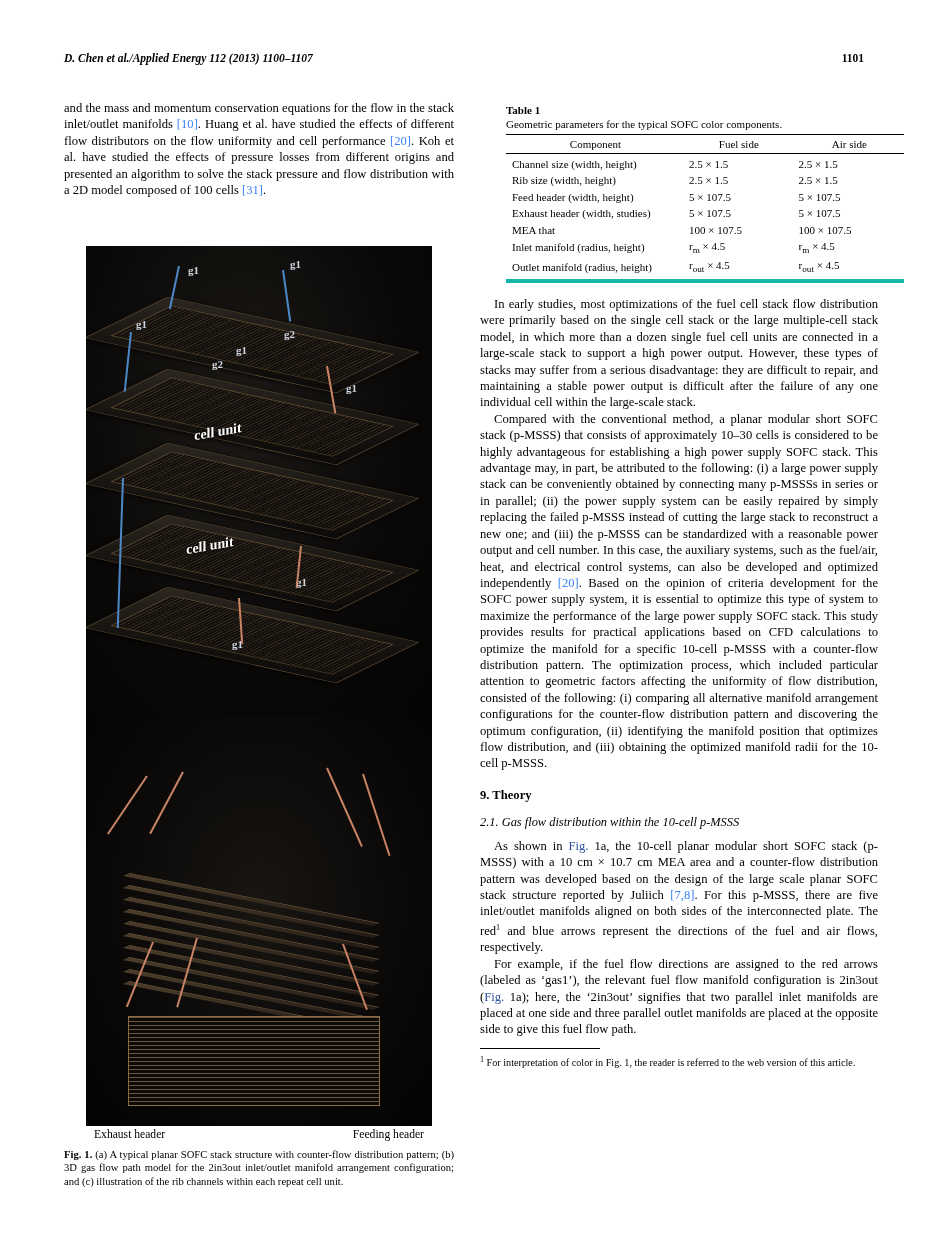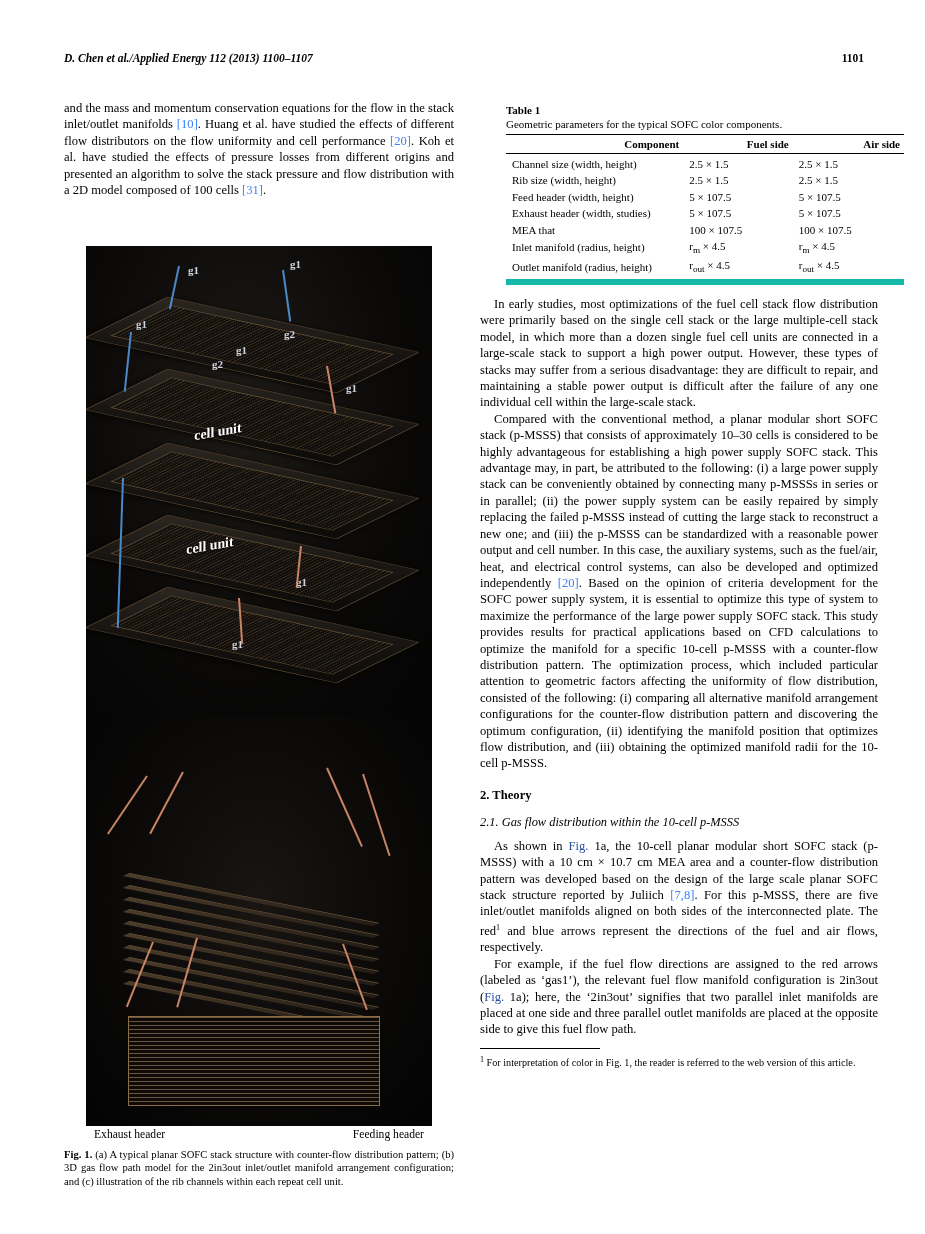--- a/index.html
+++ b/index.html
@@ -201,31 +201,31 @@
   .tbl-sub {
     font-size: 11px;
     margin-bottom: 4px;
   }
   table.geom {
     border-collapse: collapse;
     width: 398px;
     font-size: 11px;
   }
   table.geom th {
-    text-align: right;
-    font-weight: bold;
+    text-align: center;
+    font-weight: normal;
     padding: 3px 4px 3px 6px;
     border-top: 1px solid #000;
     border-bottom: 1px solid #000;
   }
   table.geom td {
     padding: 2.2px 4px 2.2px 6px;
   }
   table.geom tbody tr:first-child td { padding-top: 4px; }
-  table.geom tbody tr:last-child td { border-bottom: 6px solid #14b8a6; padding-bottom: 4px;}
+  table.geom tbody tr:last-child td { border-bottom: 4px solid #14b8a6; padding-bottom: 4px;}
   .c1 { width: 180px; }
   .c2 { width: 108px; }
   .c3 { width: 110px; }
 
   h3.sect {
     font-size: 12.6px;
     font-weight: bold;
     margin: 16px 0 8px 0;
   }
   h4.sub {
@@ -389,21 +389,21 @@
       </tbody>
     </table>
   </div>
 
   <div class="col-right" style="top:296px;">
     <p class="body indent">In early studies, most optimizations of the fuel cell stack flow distribution were primarily based on the single cell stack or the large multiple-cell stack model, in which more than a dozen single fuel cell units are connected in a large-scale stack to support a high power output. However, these types of stacks may suffer from a serious disadvantage: they are difficult to repair, and maintaining a stable power output is difficult after the failure of any one individual cell within the large-scale stack.</p>
     <p class="body indent">
       Compared with the conventional method, a planar modular short SOFC stack (p-MSSS) that consists of approximately 10–30 cells is considered to be highly advantageous for establishing a high power supply SOFC stack. This advantage may, in part, be attributed to the following: (i) a large power supply stack can be conveniently obtained by connecting many p-MSSSs in series or in parallel; (ii) the power supply system can be easily repaired by simply replacing the failed p-MSSS instead of cutting the large stack to reconstruct a new one; and (iii) the p-MSSS can be standardized with a reasonable power output and cell number. In this case, the auxiliary systems, such as the fuel/air, heat, and electrical control systems, can also be developed and optimized independently <span class="ref">[20]</span>. Based on the opinion of criteria development for the SOFC power supply system, it is essential to optimize this type of system to maximize the performance of the large power supply SOFC stack. This study provides results for practical applications based on CFD calculations to optimize the manifold for a specific 10-cell p-MSSS with a counter-flow distribution pattern. The optimization process, which included particular attention to geometric factors affecting the uniformity of flow distribution, consisted of the following: (i) comparing all alternative manifold arrangement configurations for the counter-flow distribution pattern and discovering the optimum configuration, (ii) identifying the manifold position that optimizes flow distribution, and (iii) obtaining the optimized manifold radii for the 10-cell p-MSSS.
     </p>
 
-    <h3 class="sect">2. Theory</h3>
+    <h3 class="sect">9. Theory</h3>
     <h4 class="sub">2.1. Gas flow distribution within the 10-cell p-MSSS</h4>
 
     <p class="body indent">
       As shown in <span class="reflink">Fig.</span> 1a, the 10-cell planar modular short SOFC stack (p-MSSS) with a 10 cm × 10.7 cm MEA area and a counter-flow distribution pattern was developed based on the design of the large scale planar SOFC stack structure reported by Juliich <span class="ref">[7,8]</span>. For this p-MSSS, there are five inlet/outlet manifolds aligned on both sides of the interconnected plate. The red<sup>1</sup> and blue arrows represent the directions of the fuel and air flows, respectively.
     </p>
     <p class="body indent">
       For example, if the fuel flow directions are assigned to the red arrows (labeled as ‘gas1’), the relevant fuel flow manifold configuration is 2in3out (<span class="reflink">Fig.</span> 1a); here, the ‘2in3out’ signifies that two parallel inlet manifolds are placed at one side and three parallel outlet manifolds are placed at the opposite side to give this fuel flow path.
     </p>
 
     <div class="footnote-rule"></div>

